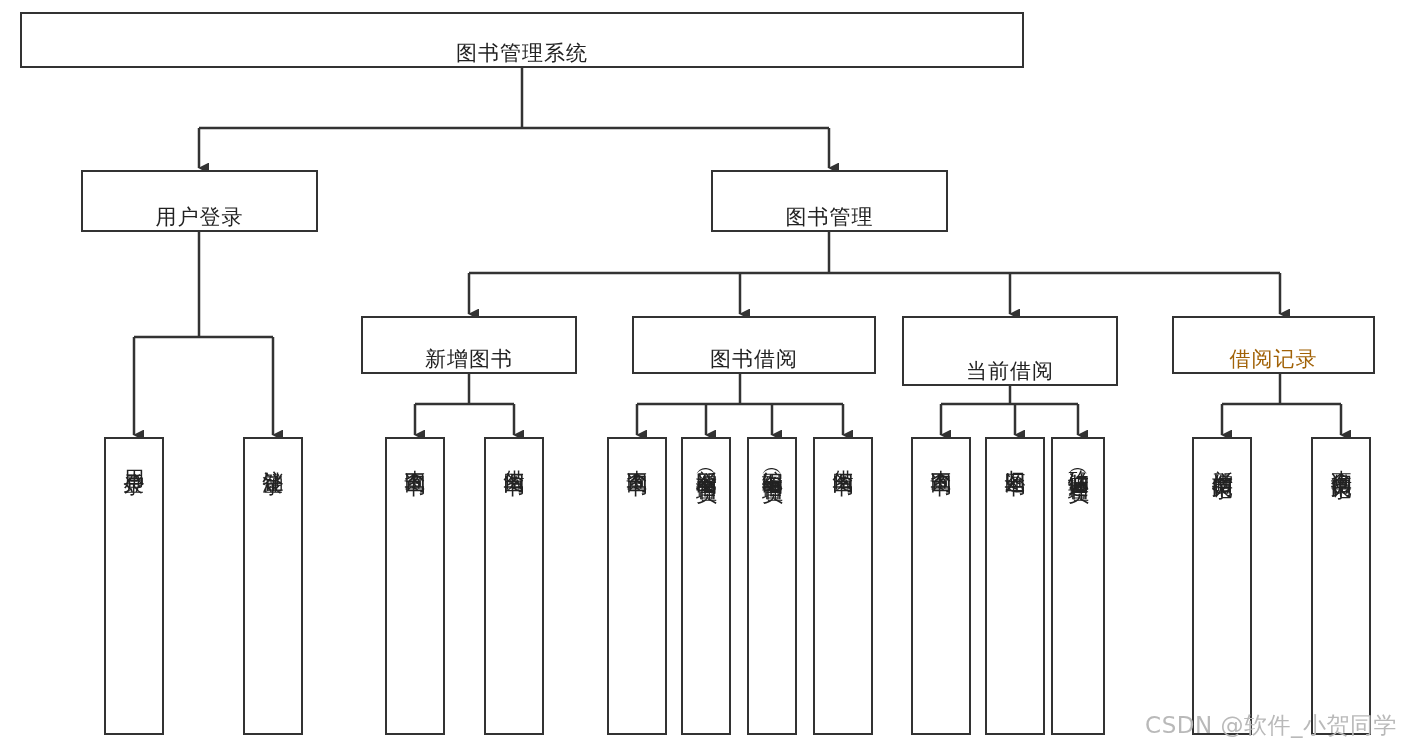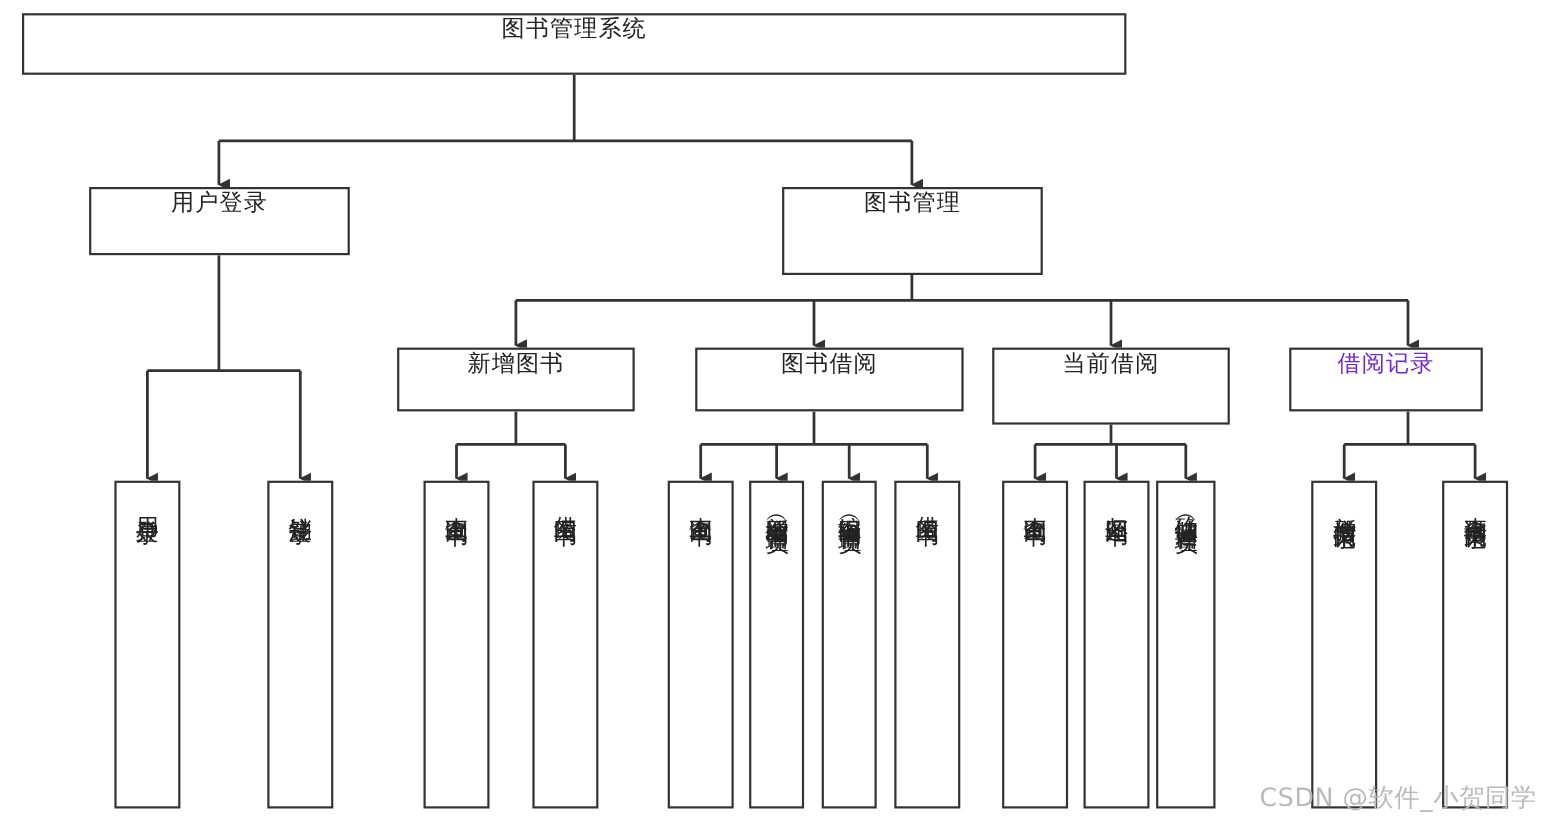--- a/index.html
+++ b/index.html
@@ -24,21 +24,21 @@
     width: 1405px;
     height: 747px;
     pointer-events: none;
   }
   .node {
     position: absolute;
     box-sizing: border-box;
     border: 2px solid #333333;
     background: #ffffff;
     display: flex;
-    align-items: flex-start;
+    align-items: flex-end;
     justify-content: center;
     color: #222222;
   }
   .node.h {
     font-size: 21px;
     line-height: 1.2;
     letter-spacing: 1px;
   }
   .node.v {
     font-size: 21px;
@@ -113,33 +113,33 @@
       </g>
   </svg>
 
   <div id="nodes">
       <div class="node h" style="left: 20px; top: 12px; width: 1004px; height: 56px; border-color: rgb(51, 51, 51); background: rgb(255, 255, 255); color: rgb(34, 34, 34);">
         <span>图书管理系统</span>
       </div>
       <div class="node h" style="left: 81px; top: 170px; width: 237px; height: 62px; border-color: rgb(51, 51, 51); background: rgb(255, 255, 255); color: rgb(34, 34, 34);">
         <span>用户登录</span>
       </div>
-      <div class="node h" style="left: 711px; top: 170px; width: 237px; height: 80px; border-color: rgb(51, 51, 51); background: rgb(255, 255, 255); color: rgb(34, 34, 34);">
+      <div class="node h" style="left: 711px; top: 170px; width: 237px; height: 62px; border-color: rgb(51, 51, 51); background: rgb(255, 255, 255); color: rgb(34, 34, 34);">
         <span>图书管理</span>
       </div>
       <div class="node h" style="left: 361px; top: 316px; width: 216px; height: 58px; border-color: rgb(51, 51, 51); background: rgb(255, 255, 255); color: rgb(34, 34, 34);">
         <span>新增图书</span>
       </div>
       <div class="node h" style="left: 632px; top: 316px; width: 244px; height: 58px; border-color: rgb(51, 51, 51); background: rgb(255, 255, 255); color: rgb(34, 34, 34);">
         <span>图书借阅</span>
       </div>
       <div class="node h" style="left: 902px; top: 316px; width: 216px; height: 70px; border-color: rgb(51, 51, 51); background: rgb(255, 255, 255); color: rgb(34, 34, 34);">
         <span>当前借阅</span>
       </div>
-      <div class="node h" style="left: 1172px; top: 316px; width: 176px; height: 58px; border-color: rgb(51, 51, 51); background: rgb(255, 255, 255); color: #6d28d9;">
+      <div class="node h" style="left: 1172px; top: 316px; width: 203px; height: 58px; border-color: rgb(51, 51, 51); background: rgb(255, 255, 255); color: #a16207;">
         <span>借阅记录</span>
       </div>
       <div class="node v" style="left: 104px; top: 437px; width: 60px; height: 298px; border-color: rgb(51, 51, 51); background: rgb(255, 255, 255); color: rgb(34, 34, 34);">
         <span class="vtext">用户登录</span>
       </div>
       <div class="node v" style="left: 243px; top: 437px; width: 60px; height: 298px; border-color: rgb(51, 51, 51); background: rgb(255, 255, 255); color: rgb(34, 34, 34);">
         <span class="vtext">注销登录</span>
       </div>
       <div class="node v" style="left: 385px; top: 437px; width: 60px; height: 298px; border-color: rgb(51, 51, 51); background: rgb(255, 255, 255); color: rgb(34, 34, 34);">
         <span class="vtext">查询图书</span>

